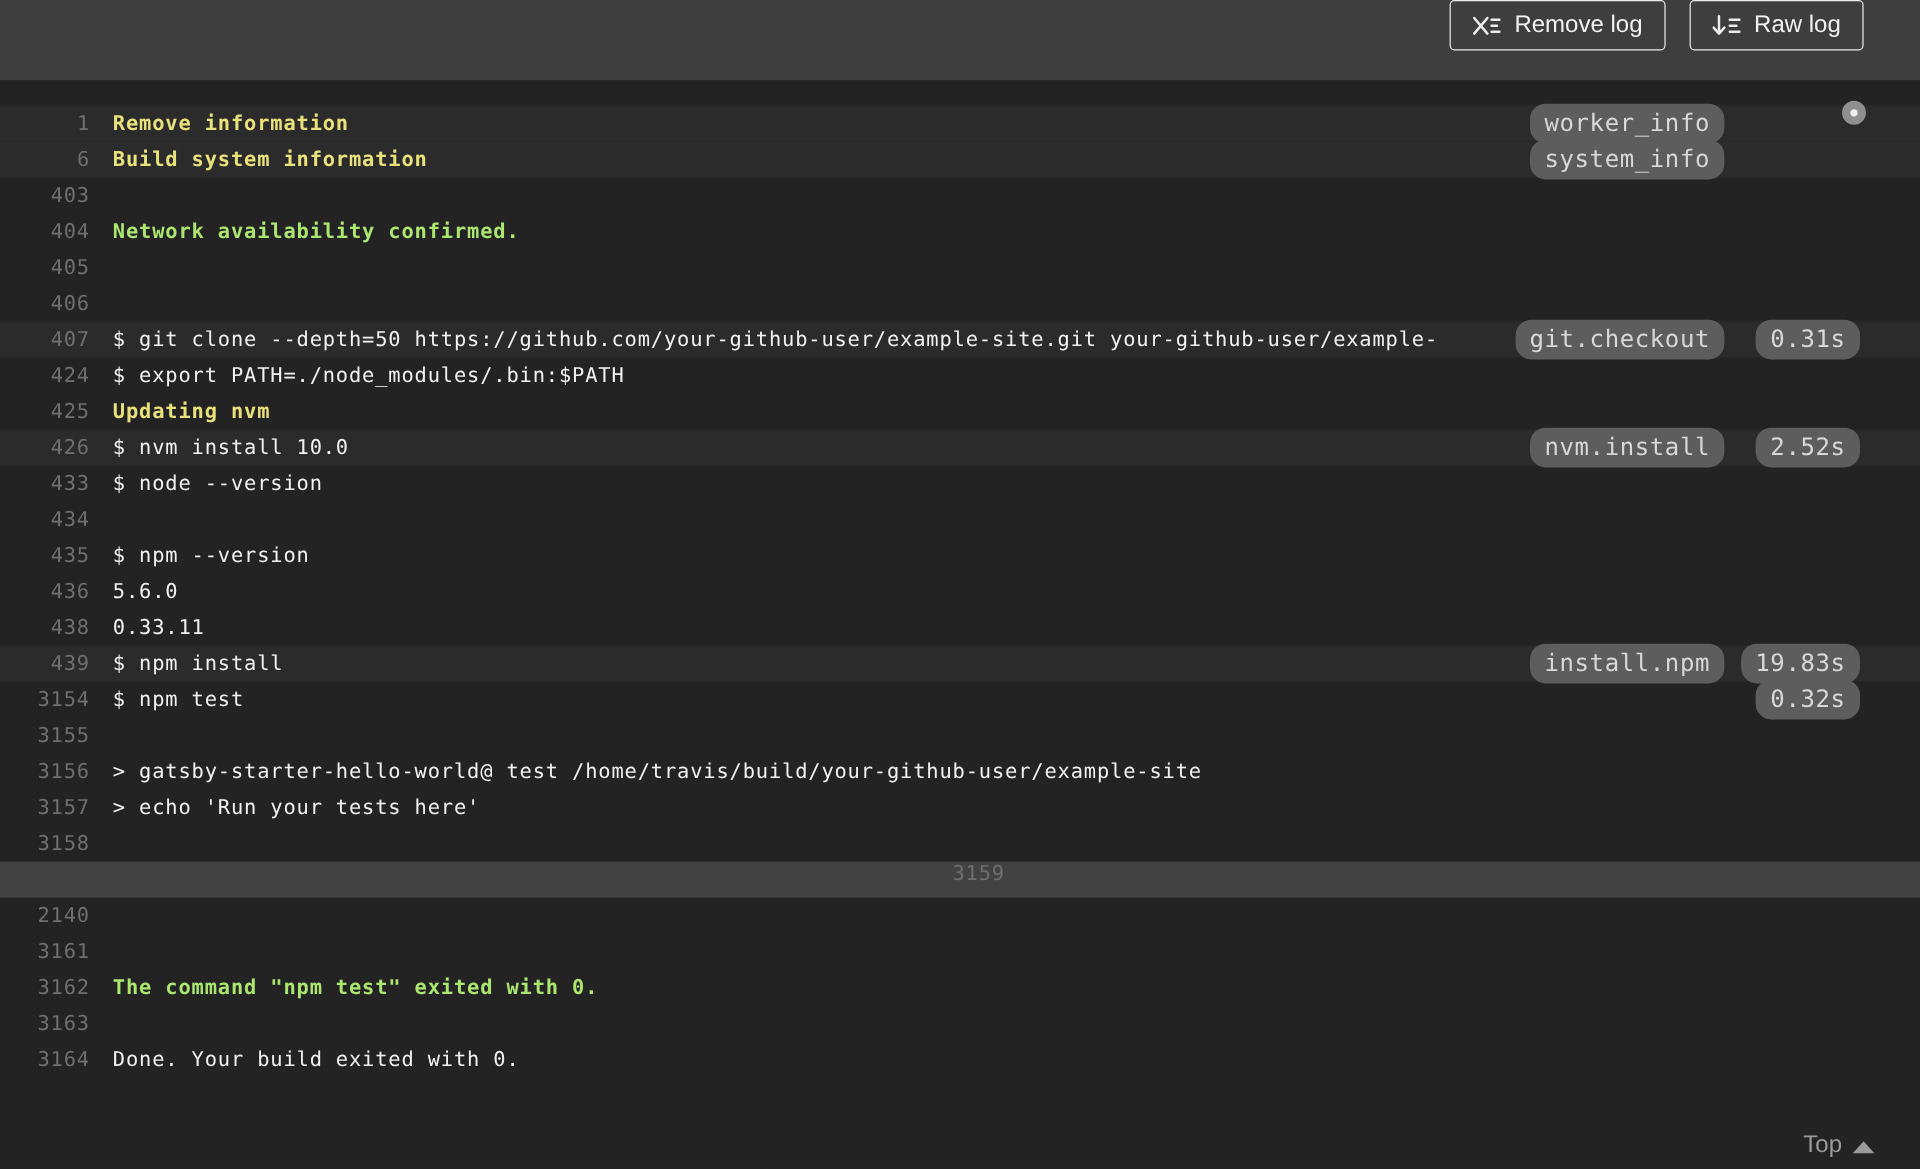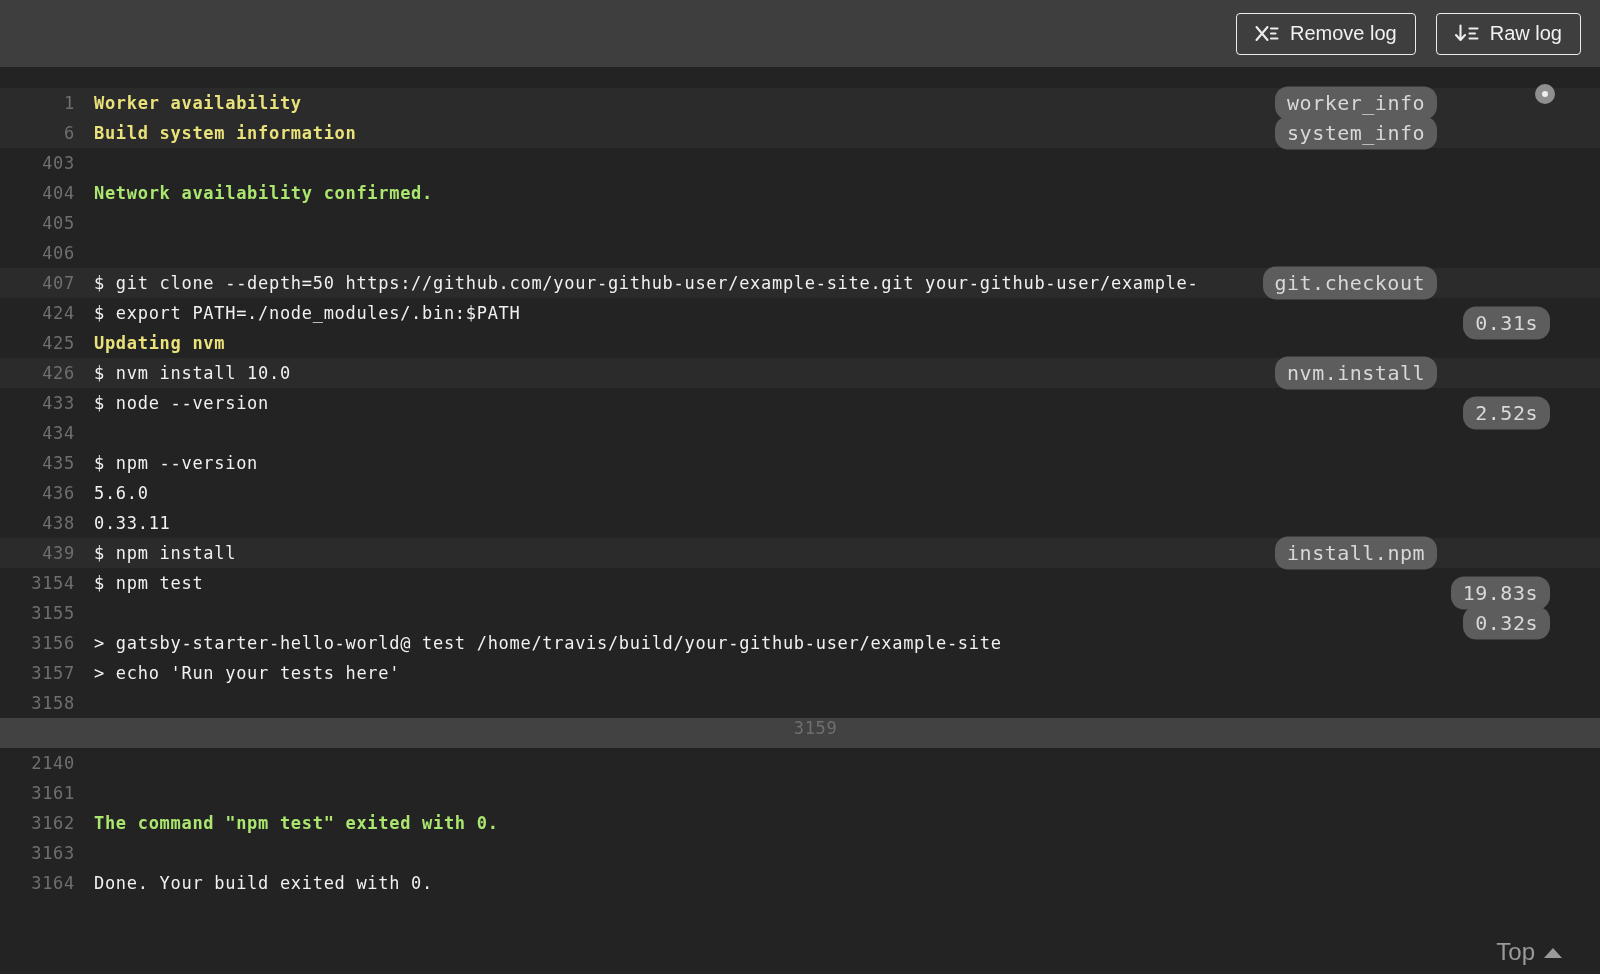--- a/index.html
+++ b/index.html
@@ -20,24 +20,24 @@
     width:1600px;height:974px;
     background:var(--log-bg);
     font-family:"Liberation Sans",sans-serif;
     overflow:hidden;
   }
   
   .toolbar{
     height:67px;
     background:var(--header-bg);
     display:flex;
-    align-items:center;
+    align-items:flex-start;
     justify-content:flex-end;
     gap:20px;
-    padding-right:19px;
+    padding-right:47px;
   }
   .tbtn{
     display:inline-flex;
     align-items:center;
     gap:11px;
     height:42px;
     padding:0 18px;
     background:transparent;
     border:1px solid #ececec;
     border-radius:4px;
@@ -90,40 +90,40 @@
     transform:translateY(-50%);
     background:var(--badge-bg);
     color:var(--badge-text);
     font-size:20px;
     letter-spacing:0.5px;
     line-height:1;
     padding:6px 12px 7px;
     border-radius:13px;
   }
   .badge.tag{right:163px;}
-  .badge.time{right:50px;margin-top:40px;}
+  .badge.time{right:50px;}
   
   .follow-btn{
     position:absolute;
     top:17px;
     right:45px;
     width:20px;height:20px;
     background:#efefef;
     border:7px solid #8f8f8f;
     border-radius:50%;
     cursor:pointer;
   }
   
   .top-link{
     position:absolute;
     right:38px;
     bottom:8px;
     color:#9a9a9a;
     font-family:"Liberation Sans",sans-serif;
-    font-size:24px;
+    font-size:20px;
     letter-spacing:0;
     display:flex;
     align-items:center;
     gap:9px;
     cursor:pointer;
   }
   .top-link .up-arrow{
     width:0;height:0;
     border-bottom:10px solid #9a9a9a;
     border-left:9px solid transparent;
@@ -150,21 +150,21 @@
         <path d="M5.5 1.5 v13.5 M1 11 l4.5 5 l4.5 -5" stroke="#ececec" stroke-width="2.1" stroke-linecap="round" stroke-linejoin="round"></path>
         <path d="M14.5 4.5 h8 M14.5 9.5 h5.5 M14.5 14.5 h8" stroke="#ececec" stroke-width="2.1" stroke-linecap="round"></path>
       </svg>
     </span>
     <span>Raw log</span>
   </button>
 </div>
 
 <div class="log">
   <div>
-      <div class="row fold"><div class="gutter">1</div><div class="line-text yellow">Worker availability</div><span class="badge tag">worker_info</span></div>
+      <div class="row fold"><div class="gutter">1</div><div class="line-text yellow">Remove information</div><span class="badge tag">worker_info</span></div>
       <div class="row fold"><div class="gutter">6</div><div class="line-text yellow">Build system information</div><span class="badge tag">system_info</span></div>
       <div class="row"><div class="gutter">403</div><div class="line-text"></div></div>
       <div class="row"><div class="gutter">404</div><div class="line-text green">Network availability confirmed.</div></div>
       <div class="row"><div class="gutter">405</div><div class="line-text"></div></div>
       <div class="row"><div class="gutter">406</div><div class="line-text"></div></div>
       <div class="row fold"><div class="gutter">407</div><div class="line-text">$ git clone --depth=50 https://github.com/your-github-user/example-site.git your-github-user/example-</div><span class="badge tag">git.checkout</span><span class="badge time">0.31s</span></div>
       <div class="row"><div class="gutter">424</div><div class="line-text">$ export PATH=./node_modules/.bin:$PATH</div></div>
       <div class="row"><div class="gutter">425</div><div class="line-text yellow">Updating nvm</div></div>
       <div class="row fold"><div class="gutter">426</div><div class="line-text">$ nvm install 10.0</div><span class="badge tag">nvm.install</span><span class="badge time">2.52s</span></div>
       <div class="row"><div class="gutter">433</div><div class="line-text">$ node --version</div></div>

